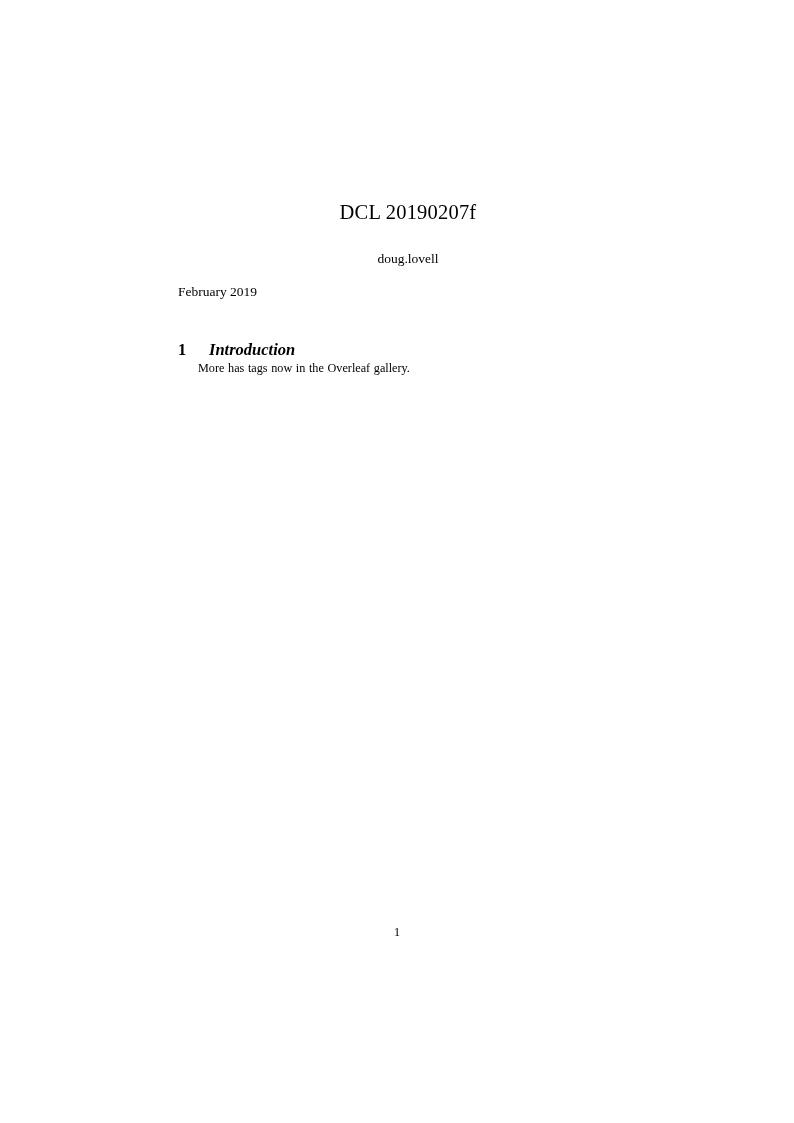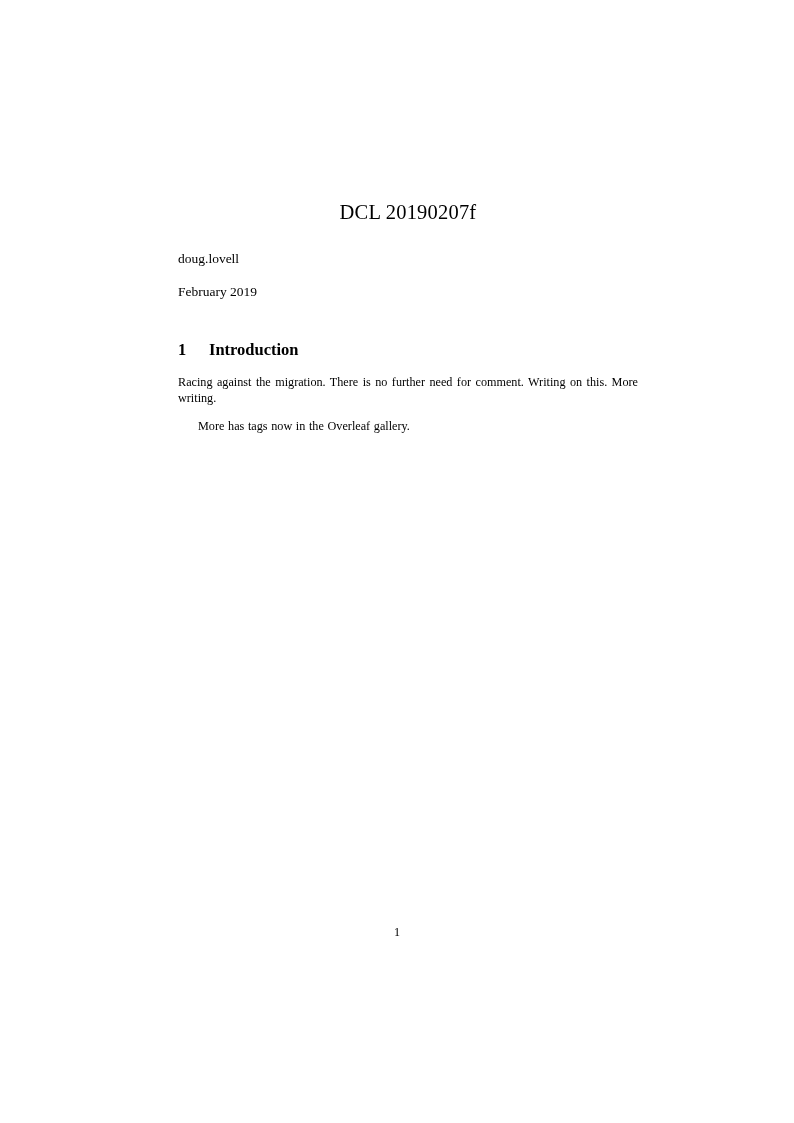--- a/index.html
+++ b/index.html
@@ -32,21 +32,21 @@
     font-size: 20.5px;
     text-align: center;
     letter-spacing: 0.2px;
     margin: 0;
     padding: 0;
     font-weight: normal;
     line-height: 1.2;
   }
   .doc-author {
     font-size: 13.5px;
-    text-align: left;
+    text-align: center;
     margin-top: 26px;
     line-height: 1.2;
   }
   .doc-date {
     font-size: 13.5px;
     text-align: left;
     margin-top: 17px;
     line-height: 1.2;
   }
   .section-heading {
@@ -55,20 +55,21 @@
     font-weight: bold;
     line-height: 1.2;
     display: flex;
   }
   .section-number {
     width: 31px;
     flex: 0 0 31px;
   }
   .section-title {
     flex: 1 1 auto;
+    font-style: italic;
   }
   .body-par {
     font-size: 12.2px;
     text-align: justify;
     text-justify: inter-word;
     line-height: 1.33;
     margin-top: 14px;
     word-spacing: 0.6px;
   }
   .body-par.indented {
@@ -94,20 +95,19 @@
 
     <div class="doc-author">doug.lovell</div>
 
     <div class="doc-date">February 2019</div>
 
     <div class="section-heading">
       <span class="section-number">1</span>
       <span class="section-title">Introduction</span>
     </div>
 
-    <p class="body-par">Racing against the migration. There is no further need for comment. Writing on this. More writing.</p>
 
     <p class="body-par indented">More has tags now in the Overleaf gallery.</p>
 
   </div>
 
   <div class="page-number">1</div>
 </div>
 
 </body></html>

